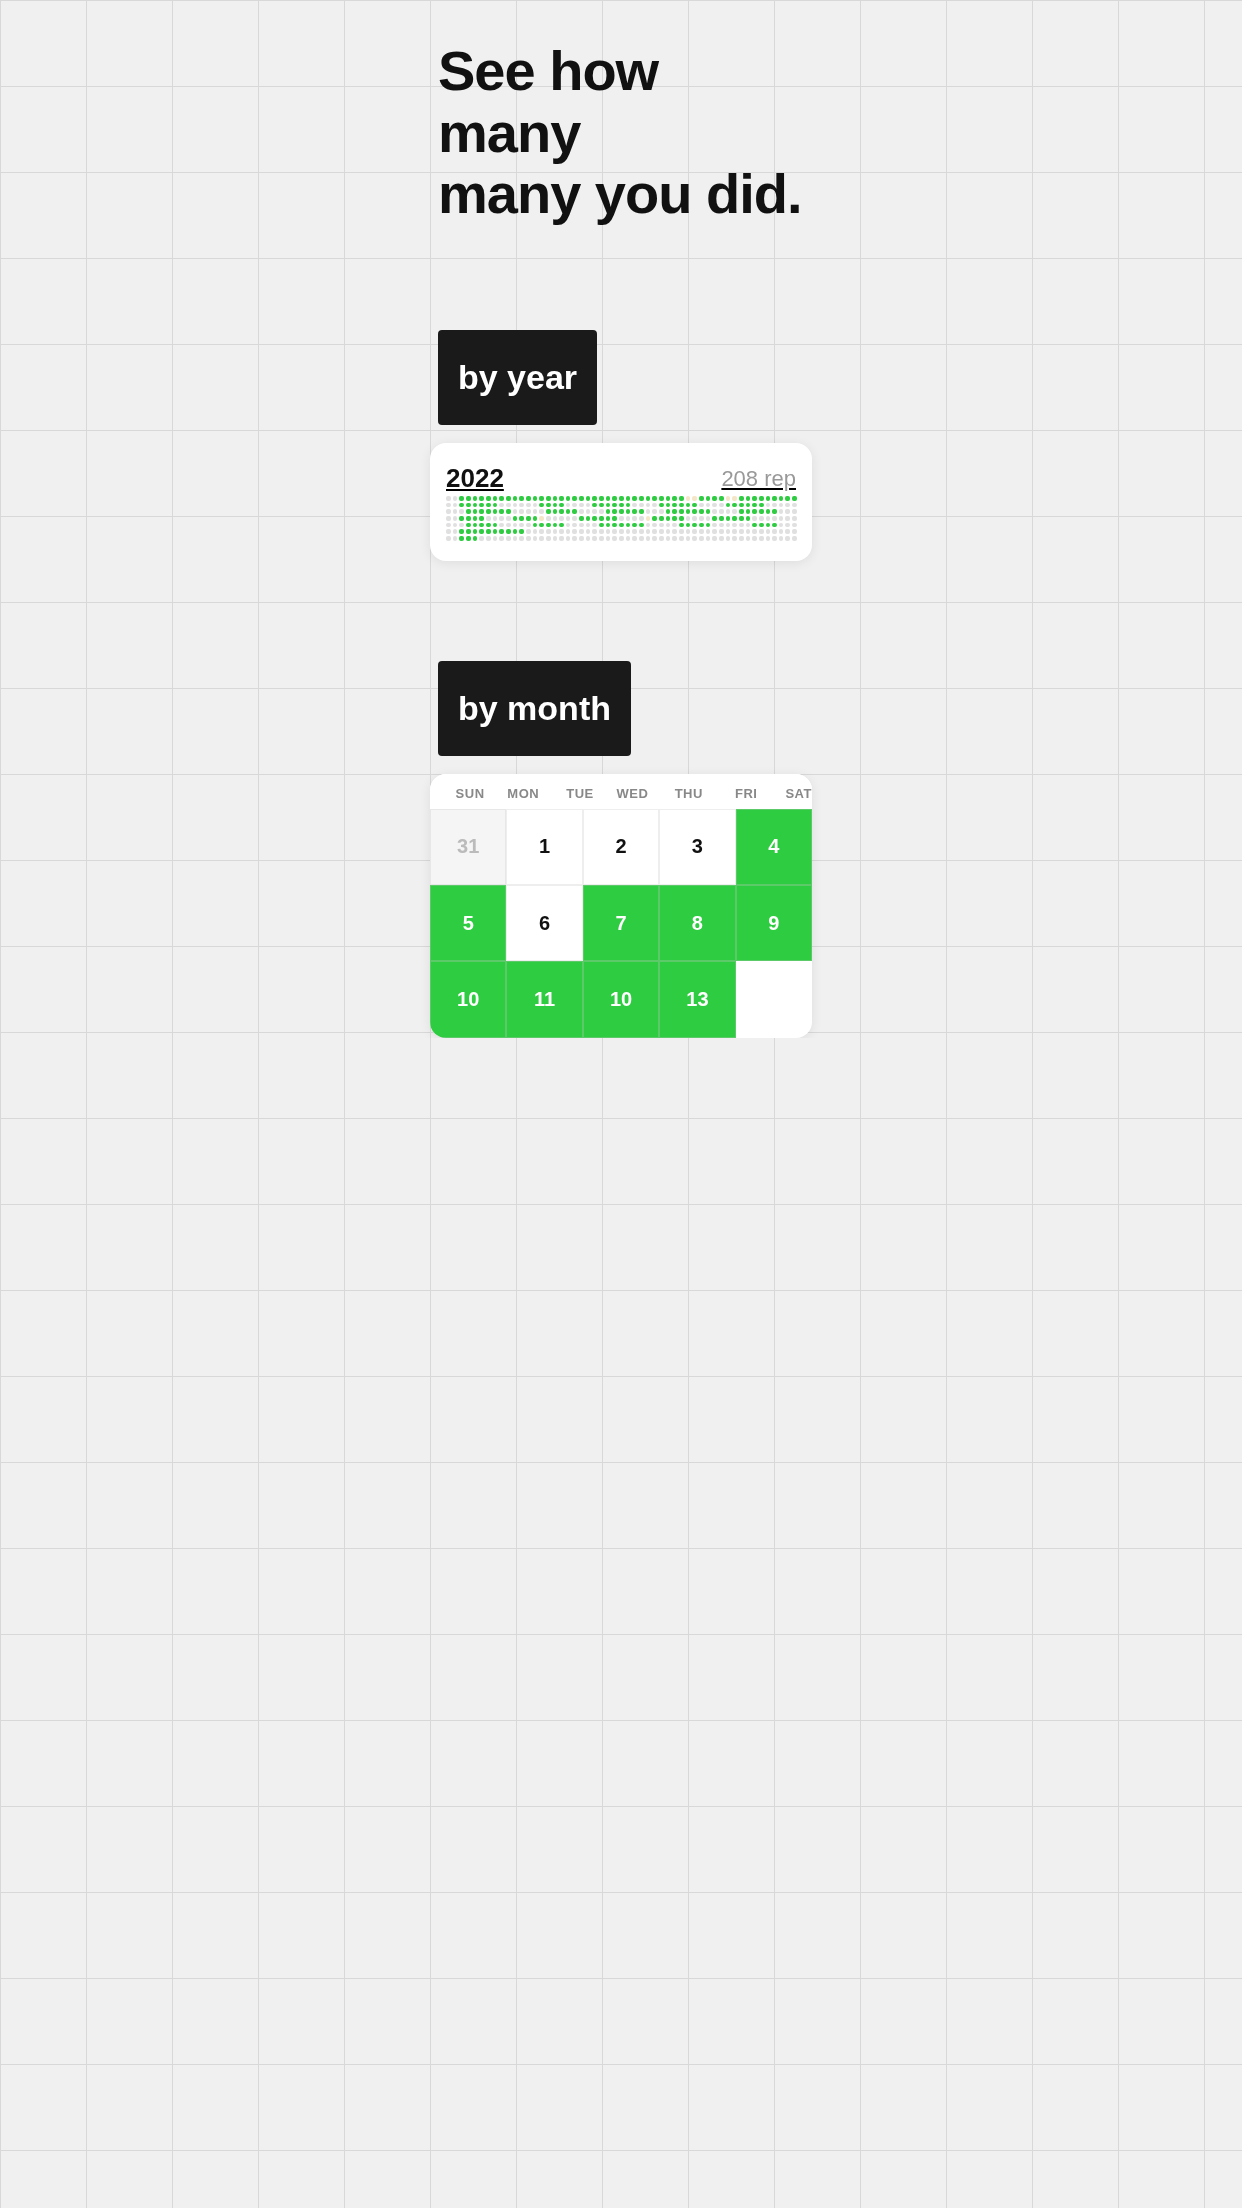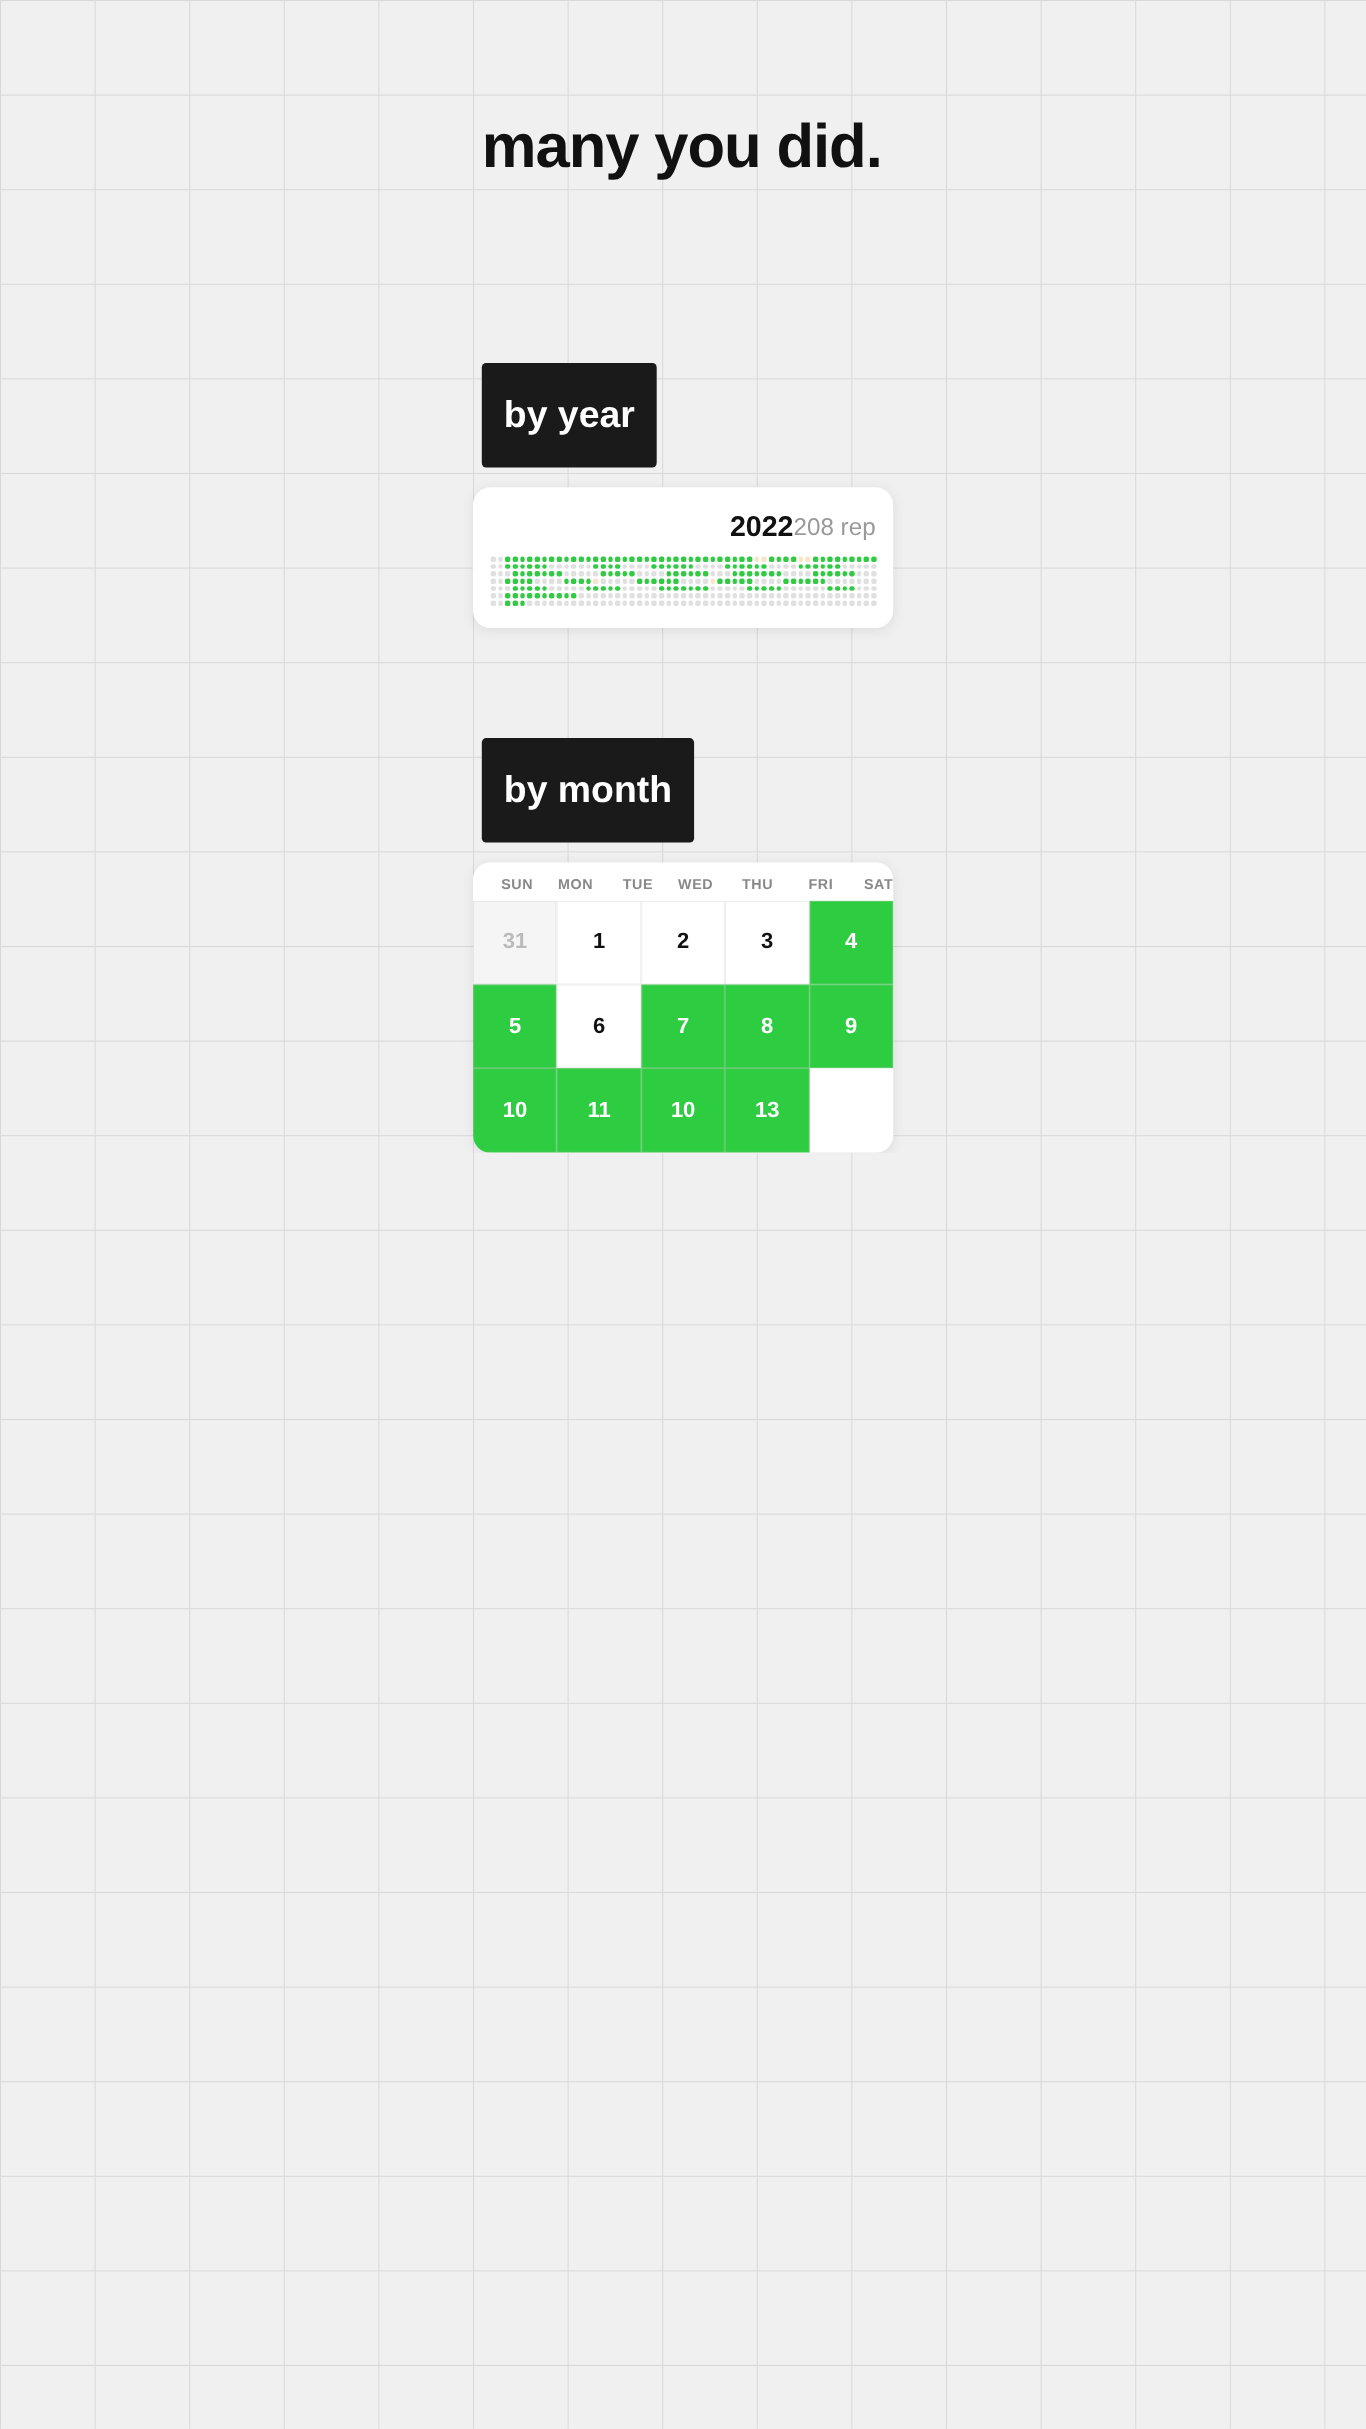--- a/index.html
+++ b/index.html
@@ -57,23 +57,24 @@
     .year-card {
       background: #fff;
       border-radius: 16px;
       margin: 8px 16px 20px 16px;
       padding: 20px 16px;
       box-shadow: 0 2px 12px rgba(0,0,0,0.08);
     }
 
     .year-card-header {
       display: flex;
-      justify-content: flex-end;
+      justify-content: space-between;
       align-items: center;
-      margin-bottom: 12px;
+      margin-bottom: 2px;
+      text-decoration: underline;
     }
 
     .year-label {
       font-size: 26px;
       font-weight: 800;
       color: #111;
     }
 
     .rep-count {
       font-size: 22px;
@@ -164,21 +165,21 @@
     .cal-cell.other-month {
       background-color: #f5f5f5;
       color: #bbb;
     }
   </style>
 </head>
 <body class="grid-bg">
 
 <div class="hero">
   <h1 class="hero-title">
-    <br>
+    <span>See how many</span><br>
     <span>many you did.</span>
   </h1>
 </div>
 
 <div class="section-label-area">
   <span class="section-label">by year</span>
 </div>
 
 <div class="year-card">
   <div class="year-card-header">

